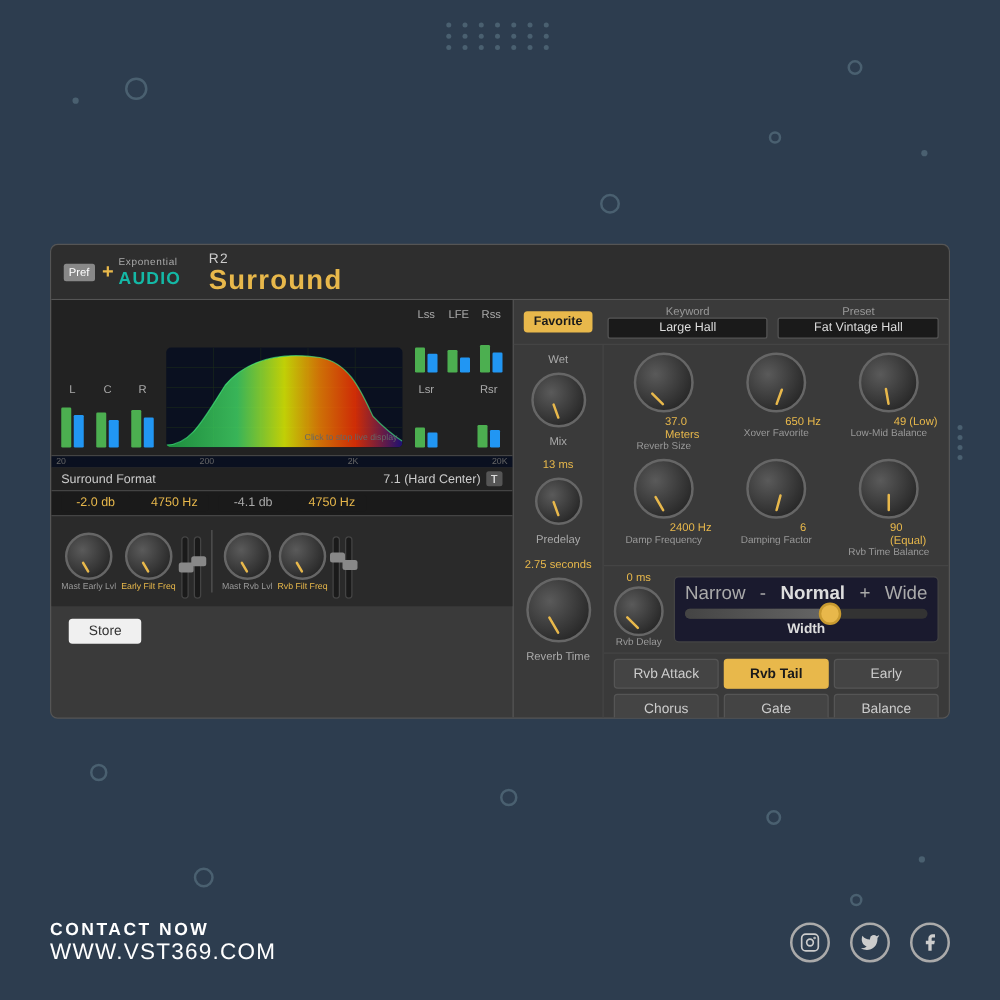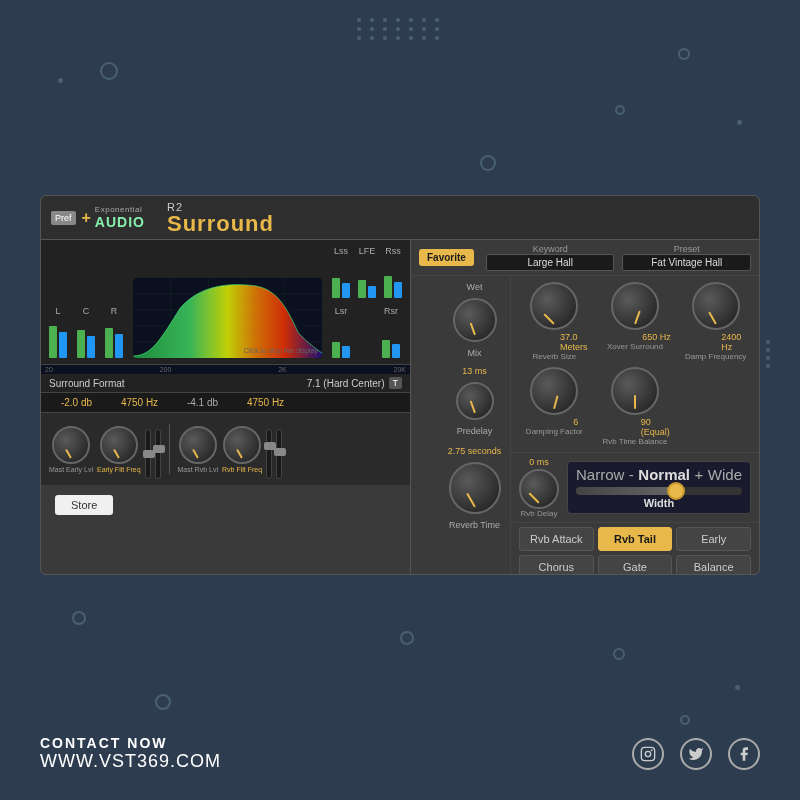--- a/index.html
+++ b/index.html
@@ -98,21 +98,21 @@
 
     .logo-exp {
       font-size: 8px;
       color: #aaa;
       letter-spacing: 0.5px;
     }
 
     .logo-audio {
       font-size: 14px;
       font-weight: bold;
-      color: #86efac;
+      color: #14b8a6;
       letter-spacing: 1px;
     }
 
     .plugin-title {
       margin-left: 10px;
     }
 
     .title-r2 {
       font-size: 11px;
       color: #ccc;
@@ -838,21 +838,21 @@
         <div style="flex:1;text-align:center;">
           <div style="font-size:9px;color:#999;">Keyword</div>
           <div class="preset-value">Large Hall</div>
         </div>
         <div style="flex:1;text-align:center;">
           <div style="font-size:9px;color:#999;">Preset</div>
           <div class="preset-value">Fat Vintage Hall</div>
         </div>
       </div>
 
-      <div style="display:flex;flex:1;padding-left:28px;">
+      <div style="display:flex;flex:1;">
 
         <div class="wet-col">
           <div class="section-label">Wet</div>
           <div class="wet-knob"></div>
           <div class="section-label">Mix</div>
 
           <div class="section-label" style="color:#e8b84b;font-size:9px;">13 ms</div>
           <div class="wet-knob" style="width:38px;height:38px;"></div>
           <div class="section-label">Predelay</div>
 
@@ -867,23 +867,28 @@
 
             <div class="param-cell">
               <div class="param-knob pos-1"></div>
               <div class="param-value">37.0 Meters</div>
               <div class="param-label">Reverb Size</div>
             </div>
 
             <div class="param-cell">
               <div class="param-knob pos-2"></div>
               <div class="param-value">650 Hz</div>
-              <div class="param-label">Xover Surround</div>
-            </div>
-
+              <div class="param-label">Xover Favorite</div>
+            </div>
+
+            <div class="param-cell">
+              <div class="param-knob pos-3"></div>
+              <div class="param-value">49 (Low)</div>
+              <div class="param-label">Low-Mid Balance</div>
+            </div>
 
             <div class="param-cell">
               <div class="param-knob pos-4"></div>
               <div class="param-value">2400 Hz</div>
               <div class="param-label">Damp Frequency</div>
             </div>
 
             <div class="param-cell">
               <div class="param-knob pos-5"></div>
               <div class="param-value">6</div>

